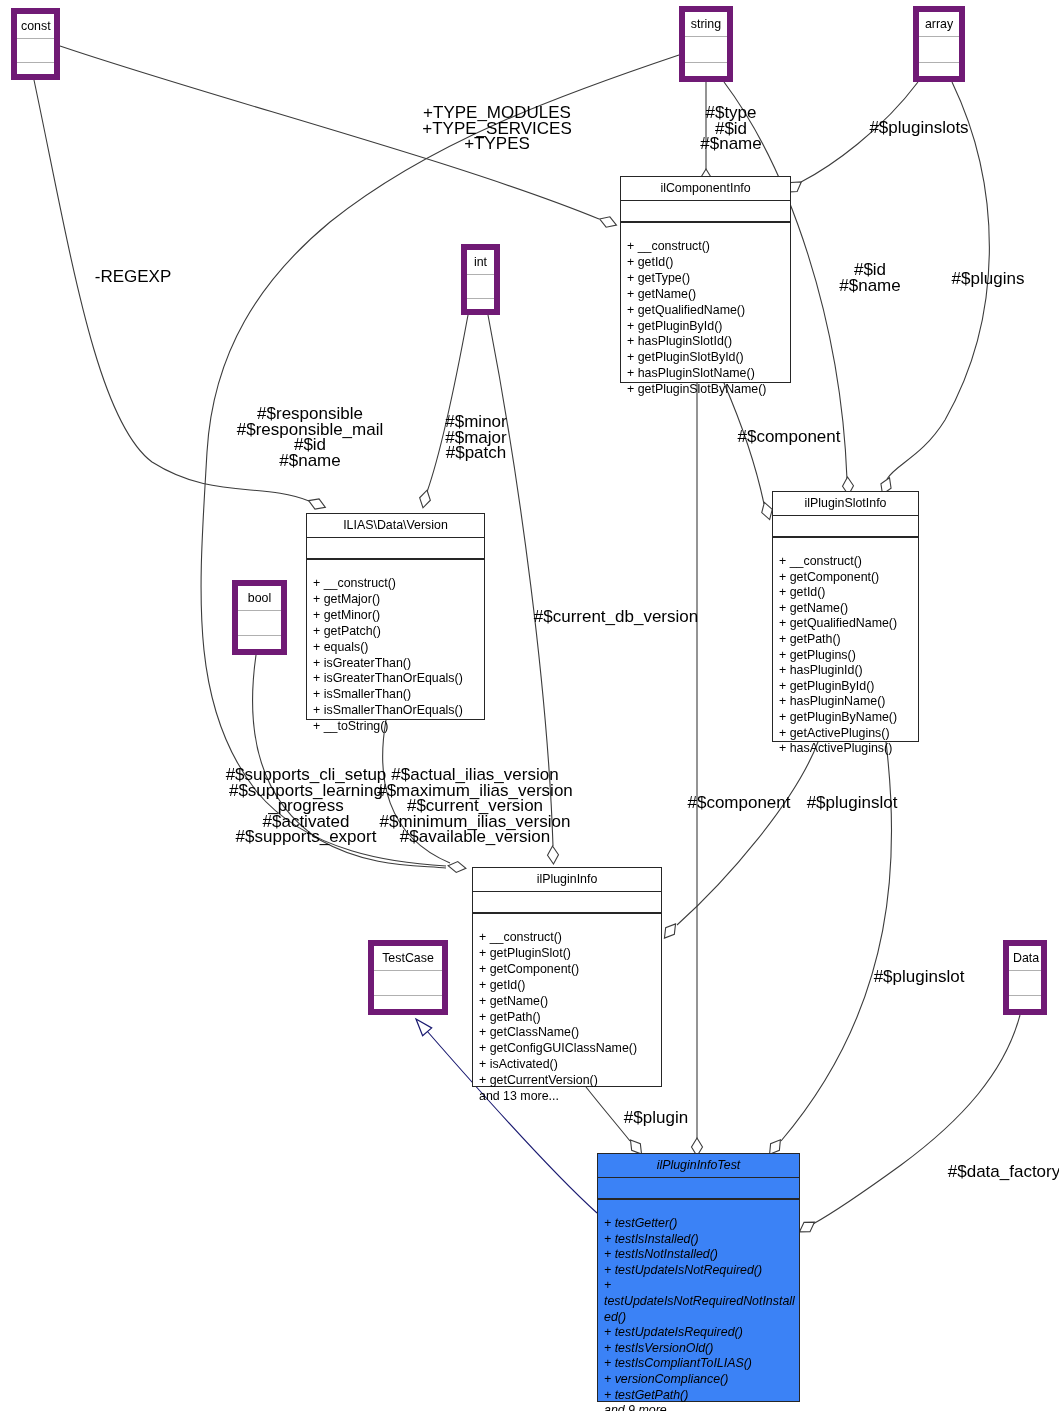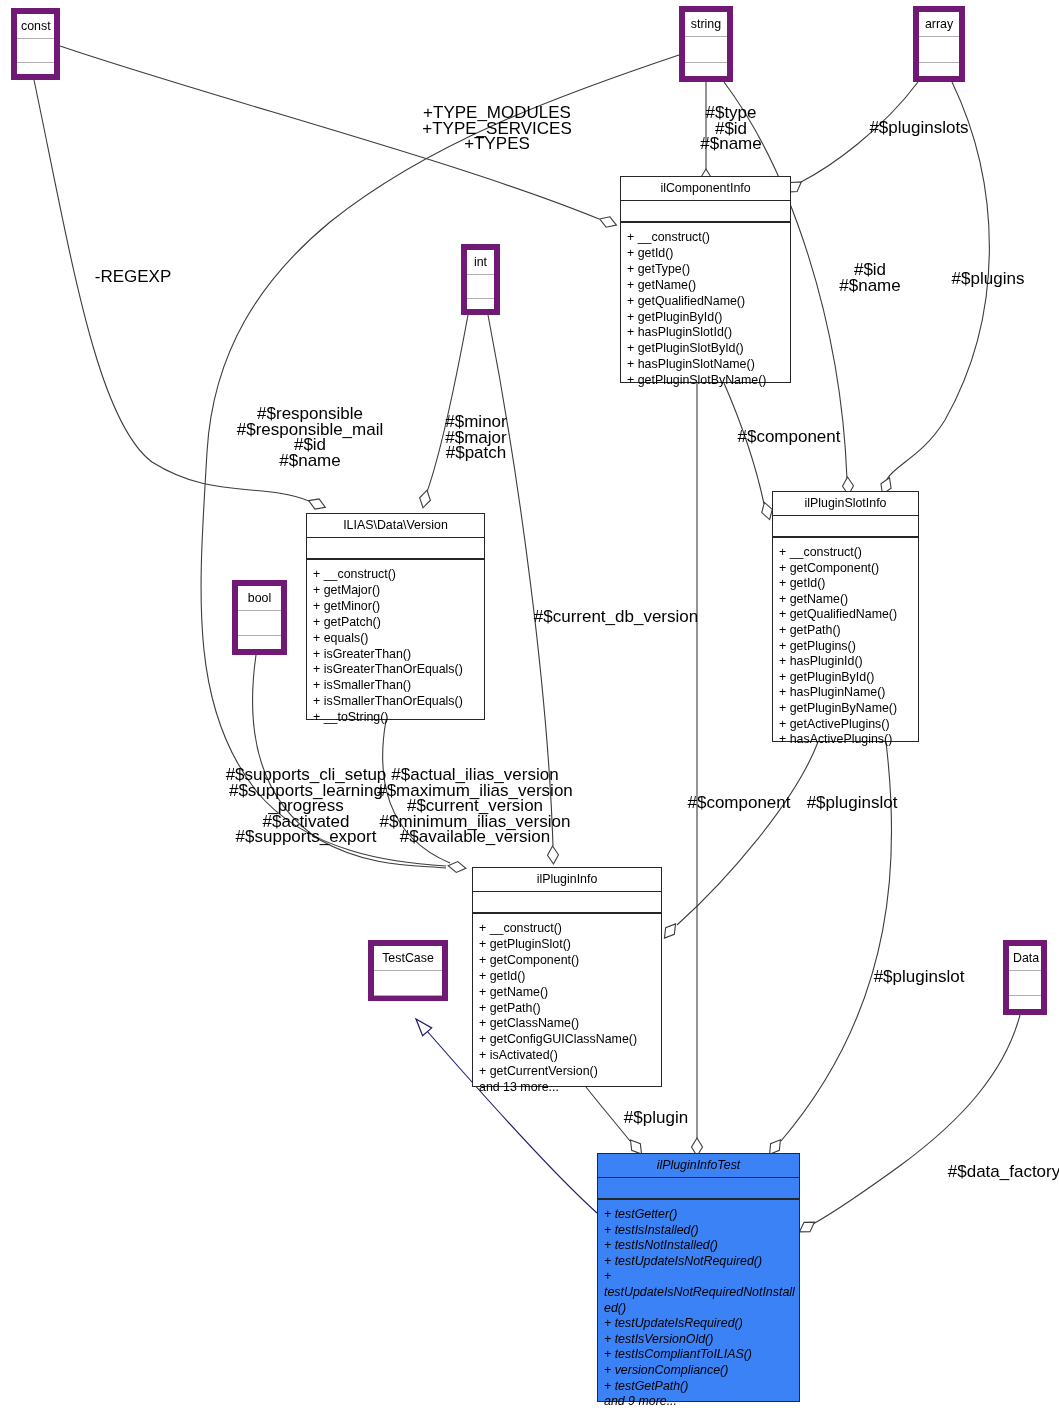--- a/index.html
+++ b/index.html
@@ -21,21 +21,21 @@
   .type-box .t-title{height:24px;line-height:24px;text-align:center;border-bottom:1px solid #b0b0b0;padding:0 4px;}
   .type-box .t-cell{height:23px;border-bottom:1px solid #b0b0b0;}
   .type-box .t-cell:last-child{border-bottom:none;}
 
   .class-box{
     position:absolute;background:#ffffff;border:1px solid #262626;
     box-sizing:border-box;font-size:12.4px;
   }
   .class-box .c-title{height:23px;line-height:23px;text-align:center;border-bottom:1px solid #262626;padding:0 4px;white-space:nowrap;}
   .class-box .c-attrs{height:20px;border-bottom:2px solid #262626;}
-  .class-box .c-methods{padding:7px 4px 0 6px;line-height:15.9px;}
+  .class-box .c-methods{padding:16px 4px 0 6px;line-height:15.9px;}
   .class-box .c-methods div{overflow-wrap:break-word;}
   .class-box.gray{background:#3b82f6;font-style:italic;}
   .class-box.gray .c-methods{line-height:15.6px;}
 
   .edge-label{
     position:absolute;transform:translate(-50%,-50%);
     font-size:17px;line-height:15.5px;text-align:center;white-space:pre-line;
   }
 </style>
 </head>
@@ -105,21 +105,21 @@
   <div class="type-box" style="left:461px;top:244px;width:39px;height:71px;">
     <div class="t-title">int</div>
     <div class="t-cell"></div>
     <div class="t-cell"></div>
   </div>
   <div class="type-box" style="left:232px;top:580px;width:55px;height:75px;">
     <div class="t-title">bool</div>
     <div class="t-cell" style="height:24px"></div>
     <div class="t-cell" style="height:24px"></div>
   </div>
-  <div class="type-box" style="left:368px;top:940px;width:80px;height:61px;">
+  <div class="type-box" style="left:368px;top:940px;width:80px;height:75px;">
     <div class="t-title">TestCase</div>
     <div class="t-cell" style="height:24px"></div>
     <div class="t-cell" style="height:24px"></div>
   </div>
   <div class="type-box" style="left:1003px;top:940px;width:44px;height:75px;">
     <div class="t-title">Data</div>
     <div class="t-cell" style="height:24px"></div>
     <div class="t-cell" style="height:24px"></div>
   </div>
 

